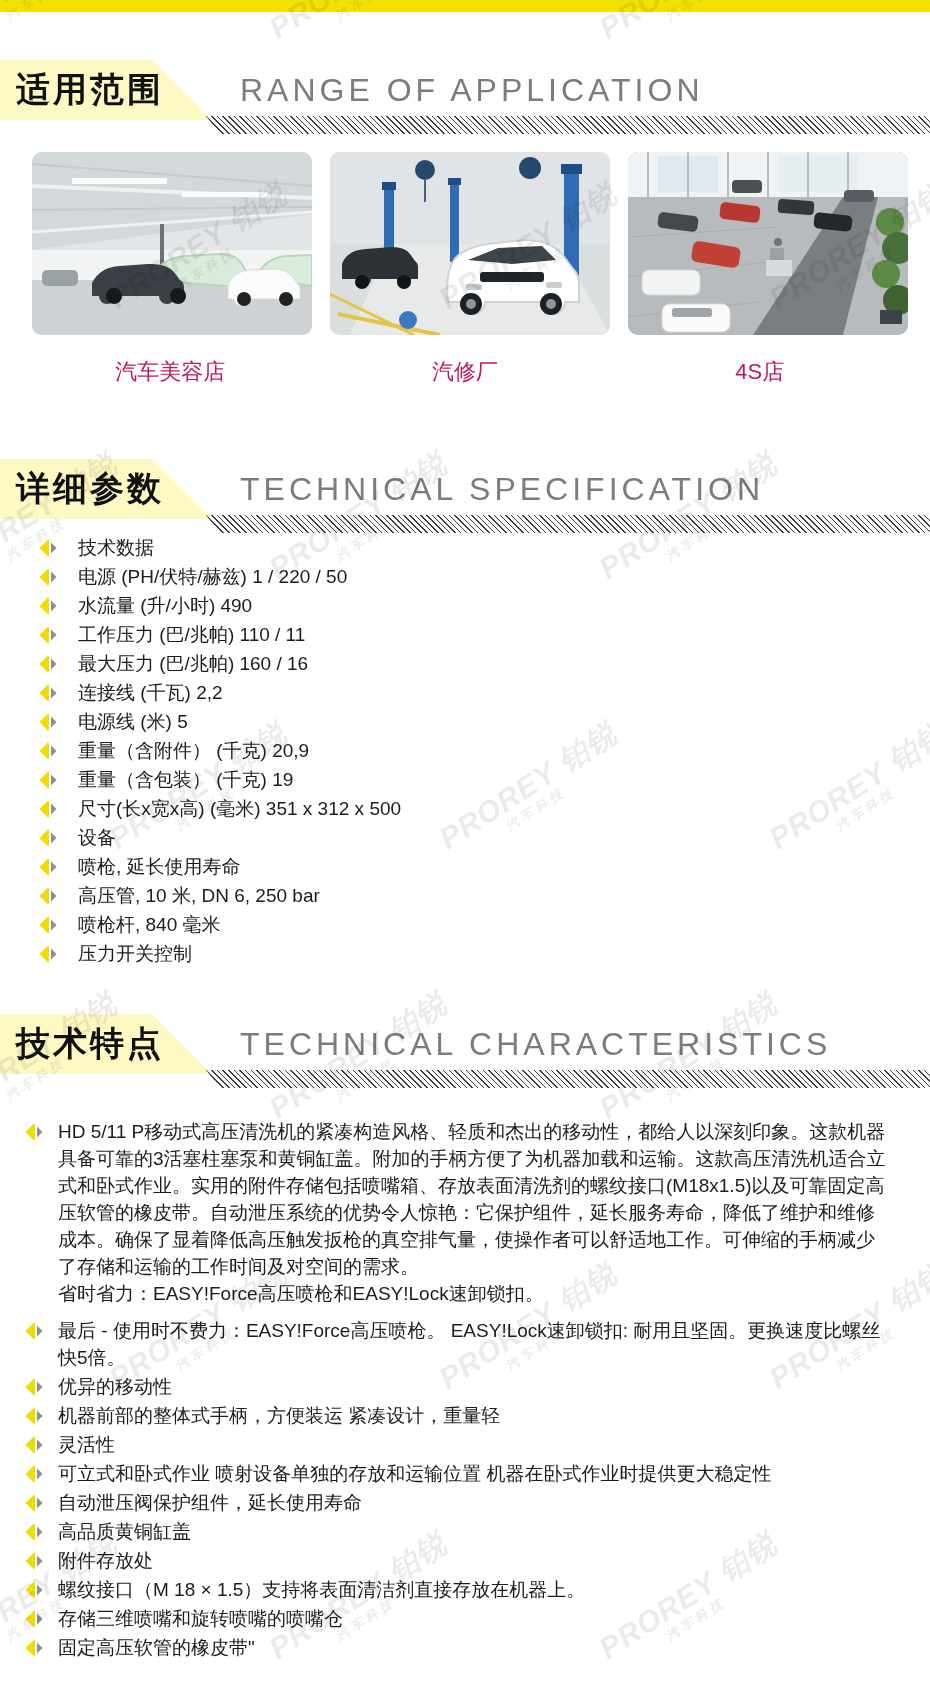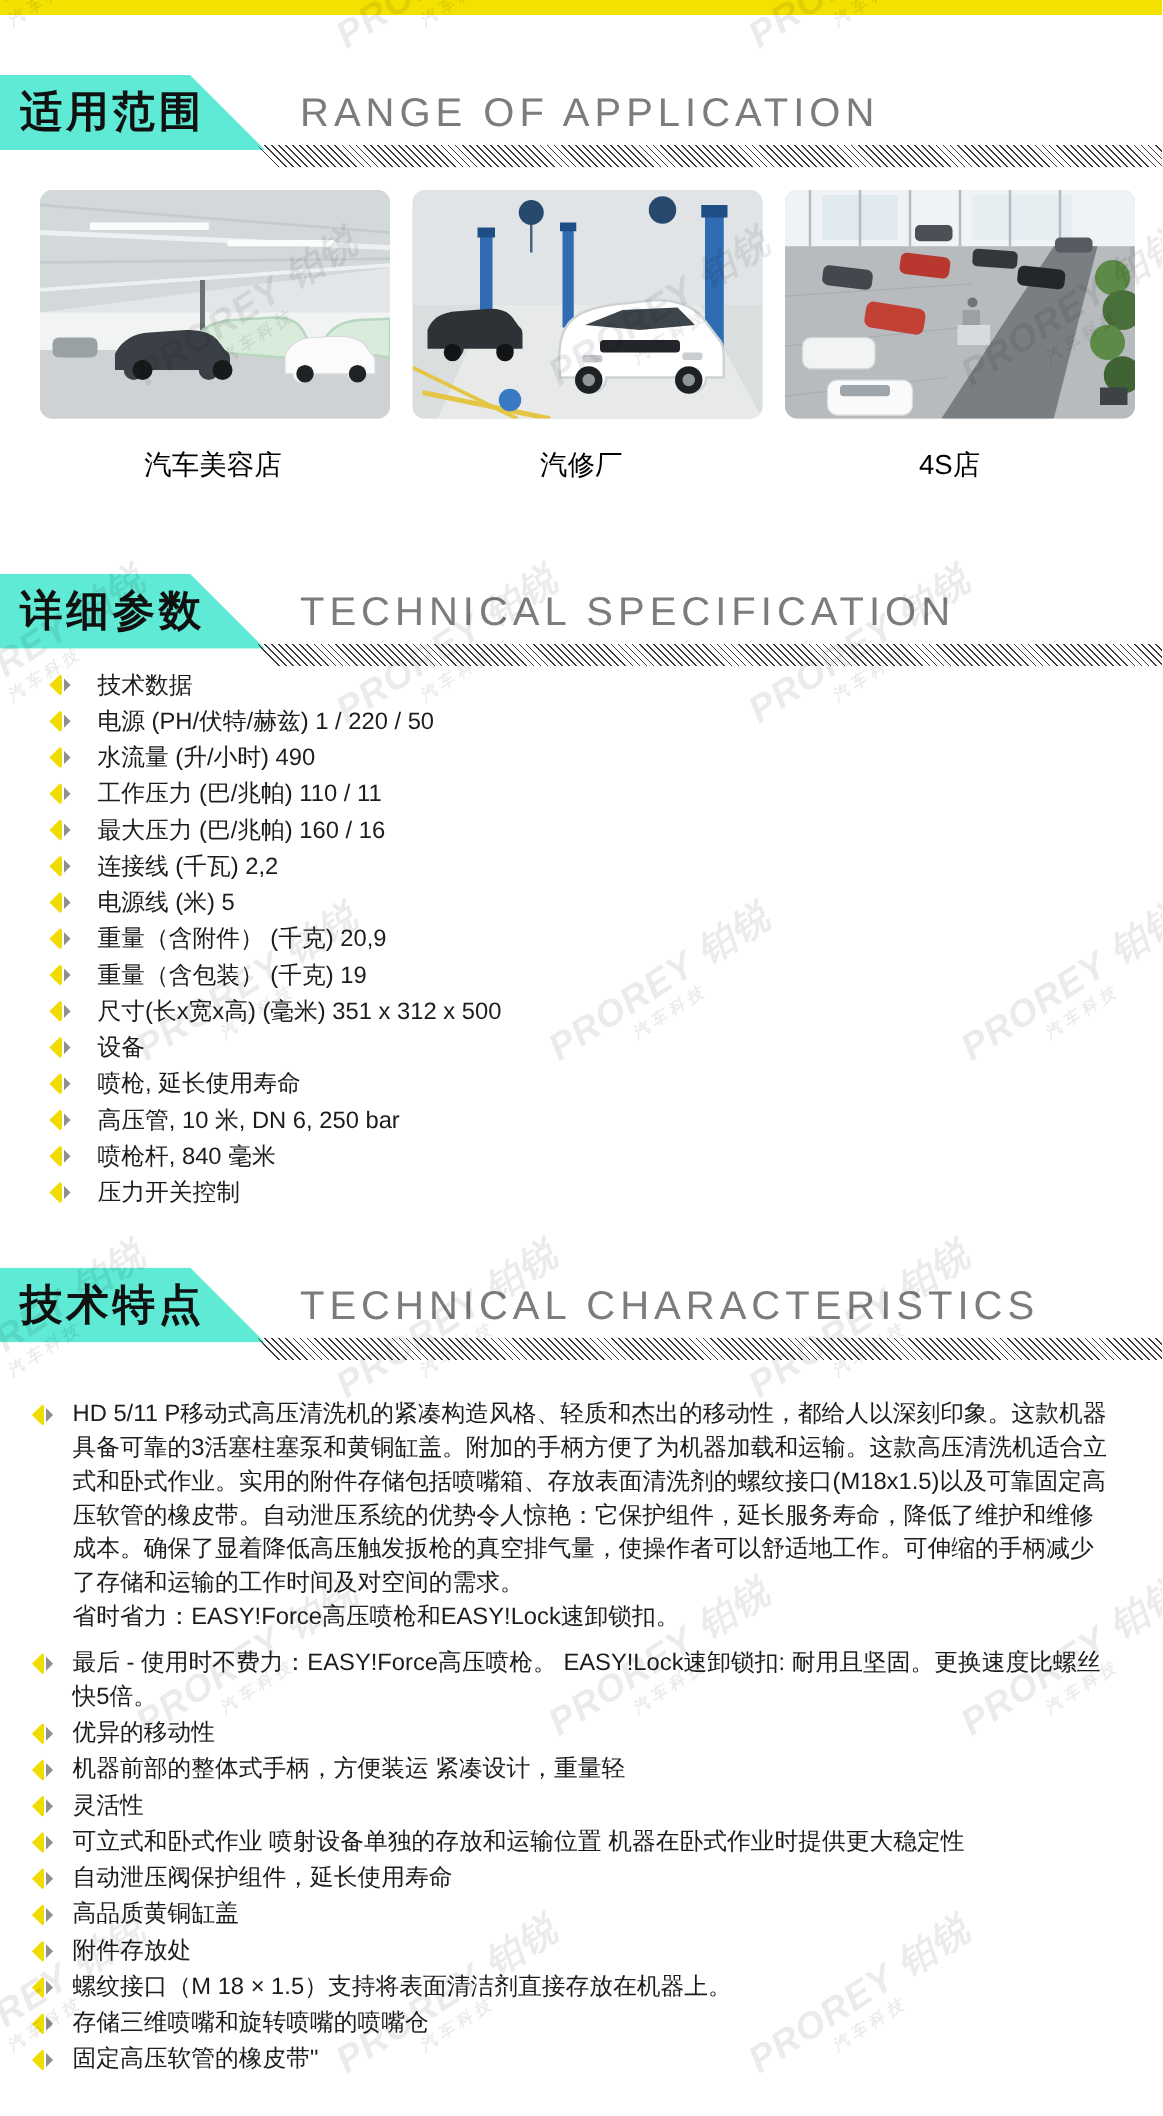--- a/index.html
+++ b/index.html
@@ -4,36 +4,36 @@
 <style>
   html,body{margin:0;padding:0;background:#ffffff;}
   body{font-family:"Liberation Sans","DejaVu Sans",sans-serif;}
   .page{position:relative;width:930px;height:1693px;margin:0 auto;background:#fff;overflow:hidden;}
 
   
   .top-bar{width:930px;height:12px;background:#f3e100;}
 
   
   .sec-header{position:relative;height:74px;}
-  .badge{position:absolute;left:0;top:0;width:212px;height:60px;background:#5eead4;
+  .badge{position:absolute;left:0;top:0;width:212px;height:60px;background:#fef9c3;
          clip-path:polygon(0 0,152px 0,212px 100%,0 100%);
          display:flex;align-items:center;}
   .badge span{font-size:34px;font-weight:bold;color:#111;padding-left:16px;letter-spacing:3px;}
   .sec-title{position:absolute;left:240px;top:0;height:60px;display:flex;align-items:center;
              font-size:32px;font-weight:300;color:#7c7c7c;letter-spacing:4px;white-space:nowrap;}
   .hatch{position:absolute;left:206px;right:0;top:56px;height:18px;
          background:repeating-linear-gradient(45deg,#3a3a3a 0 1px,transparent 1px 4px);
          clip-path:polygon(0 0,100% 0,100% 100%,14px 100%);}
 
   
   .photos{display:flex;gap:18px;padding:0 32px;margin-top:18px;}
   .photo{width:280px;height:183px;border-radius:10px;overflow:hidden;background:#dfe2e4;flex:none;margin:0;}
   .photo svg{display:block;}
   .captions{display:flex;gap:18px;padding:0 32px;margin-top:22px;}
-  .captions .cap{width:280px;text-align:center;font-size:22px;color:#000000;}
+  .captions .cap{width:280px;text-align:center;font-size:22px;color:#be185d;}
 
   
   .spec-list,.feature-list{list-style:none;margin:0;padding:0 24px 0 36px;}
   .spec-list{margin-top:0;}
   .spec-list li{display:flex;align-items:center;height:29px;font-size:19px;color:#1c1c1c;}
   .bullet{flex:none;width:12px;height:12px;transform:rotate(45deg);
           background:linear-gradient(to top right,#f1dc00 0 58%,#ffffff 58% 68%,#8f8f8f 68% 100%);}
   .spec-list .bullet{margin:0 24px 0 6px;}
 
   .feature-list{margin-top:30px;padding-left:28px;}

